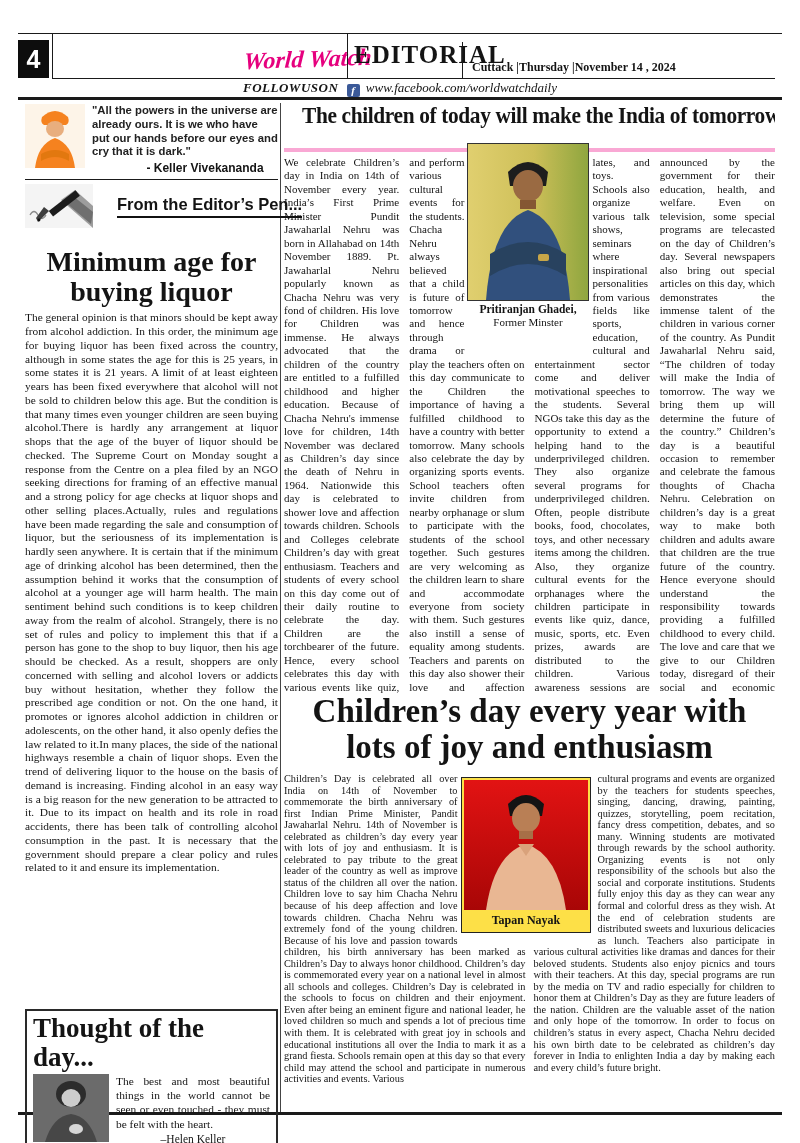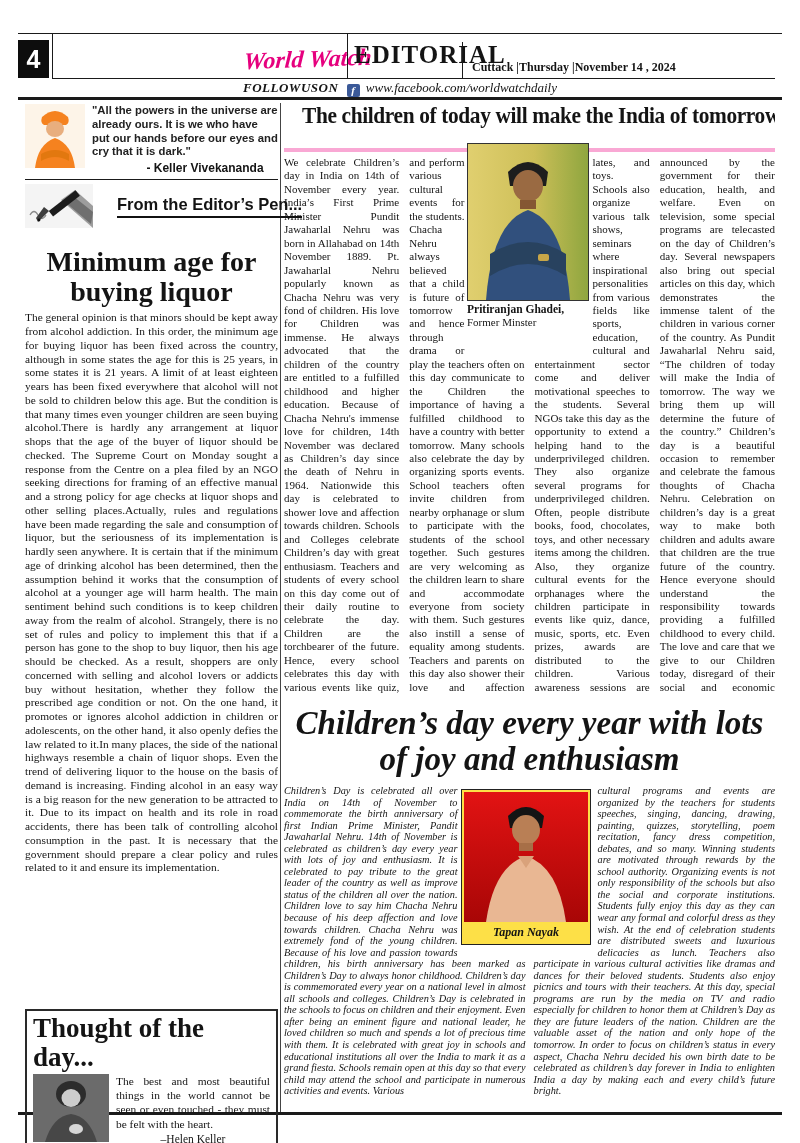--- a/index.html
+++ b/index.html
@@ -55,25 +55,25 @@
   .a1-head span{display:inline-block;font-size:23px;font-weight:bold;white-space:nowrap;
                 transform:scaleX(0.93);transform-origin:center;letter-spacing:-0.4px;}
   .a1-cols{display:flex;gap:10px;margin-top:4px;height:540px;overflow:hidden;}
   .a1col{flex:1;font-size:11px;line-height:13.45px;text-align:justify;}
   .a1col p,.a2col p{margin:0;}
   .sp{background:transparent;}
   .sp-r2{float:right;width:60px;height:200px;}
   .sp-l3{float:left;width:58px;height:200px;}
   .a1-photo{position:absolute;left:183px;top:40px;width:122px;}
   .frame1{border:1px solid #333;width:120px;height:156px;overflow:hidden;background:#cfc36a;}
-  .cap{line-height:1.1;margin-top:2px;}
+  .cap{text-align:center;line-height:1.1;margin-top:2px;}
   .cap .nm{font-weight:bold;font-size:11.5px;display:block;}
   .cap .rl{font-size:11px;display:block;}
   
-  .article2{position:relative;margin-top:20px;height:420px;font-style:italic;}
+  .article2{position:relative;margin-top:8px;height:420px;}
   .a2-head{font-size:33px;font-weight:bold;text-align:center;line-height:1.1;height:76px;overflow:hidden;}
   .a2-cols{display:flex;gap:8px;margin-top:4px;height:336px;overflow:hidden;}
   .a2col{flex:1;font-size:10.3px;line-height:11.55px;text-align:justify;}
   .sp-r1{float:right;width:68px;height:172px;}
   .sp-l2{float:left;width:64px;height:172px;}
   .a2-photo{position:absolute;left:177px;top:84px;width:124px;background:#fde047;border:1.5px solid #222;padding:2px;}
   .frame2{width:124px;height:130px;overflow:hidden;background:#c21212;}
   .cap2{text-align:center;font-weight:bold;font-size:12px;line-height:20px;height:20px;}
 </style>
 </head>

